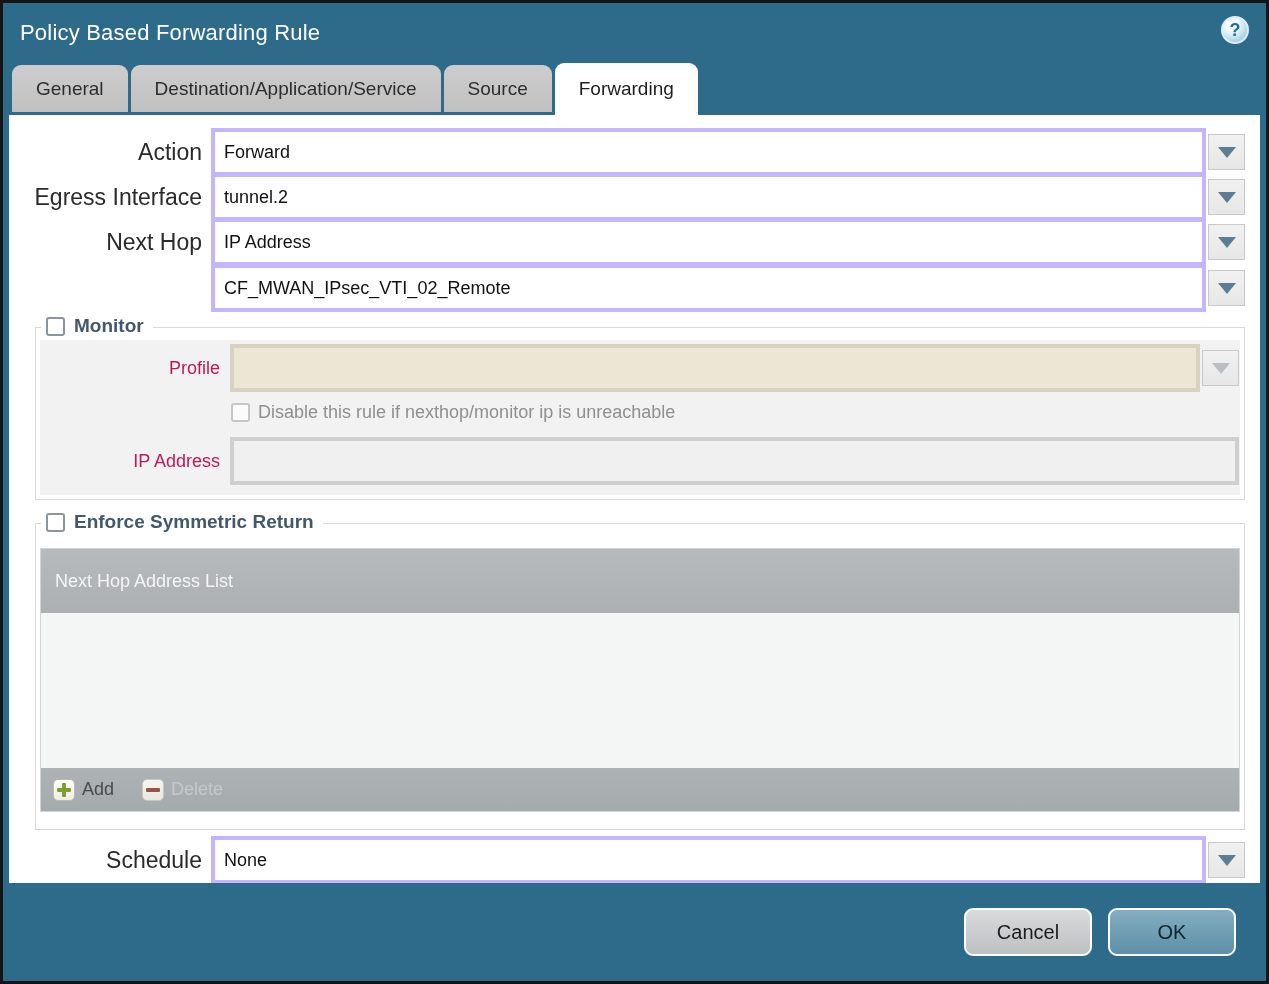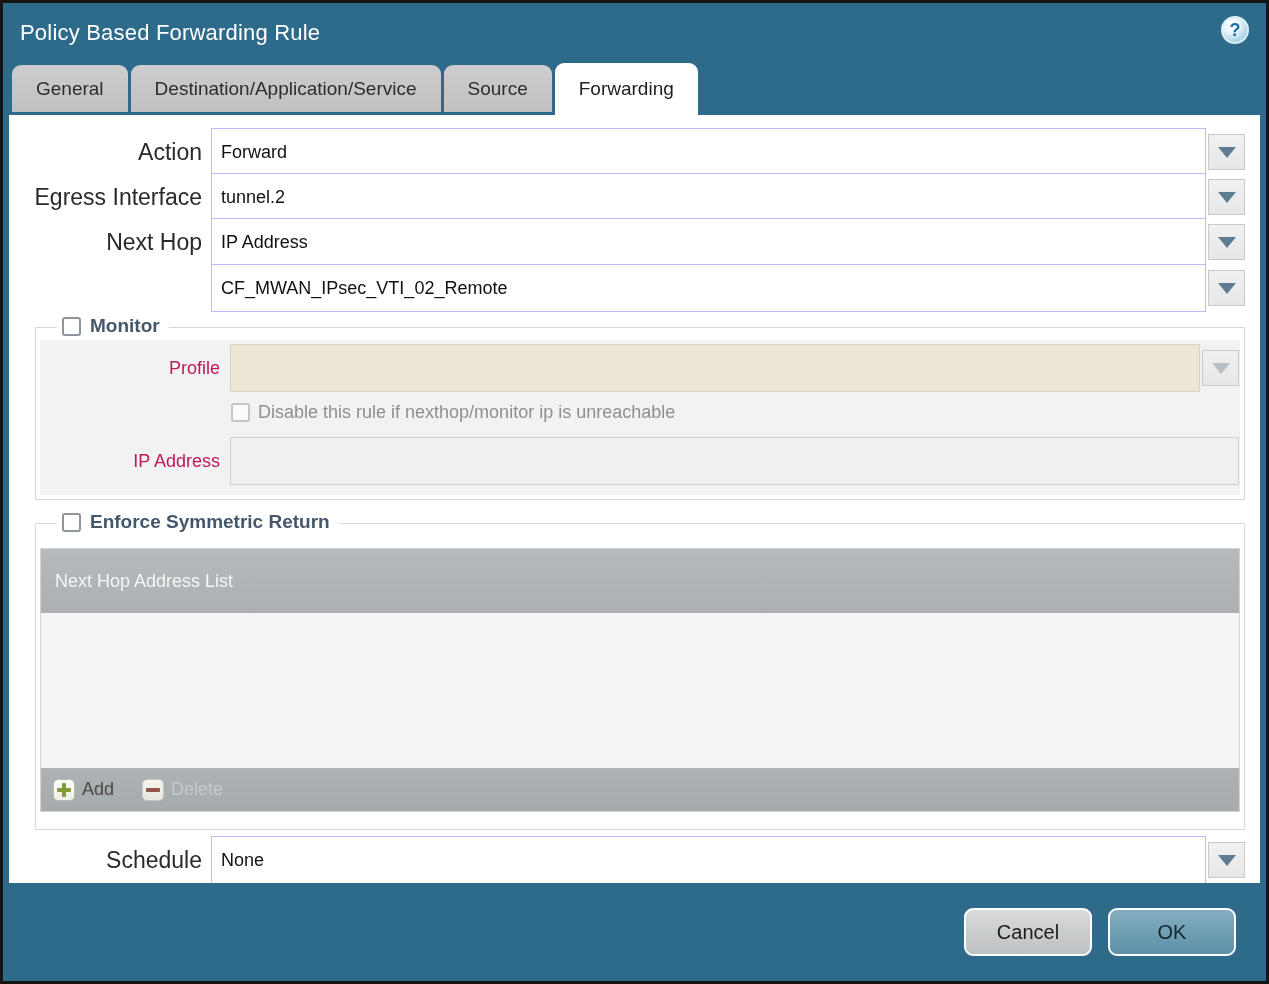--- a/index.html
+++ b/index.html
@@ -88,21 +88,21 @@
     width: 202px;
     text-align: right;
     padding-right: 9px;
     font-size: 23px;
     color: #2a2a2a;
     flex: none;
   }
   .text-input {
     flex: 1;
     height: 48px;
-    border: 1px solid #c4b5fd;
+    border: 4px solid #c4b5fd;
     background: #ffffff;
     font-family: "Liberation Sans", sans-serif;
     font-size: 18px;
     color: #111111;
     padding: 0 9px;
     outline: none;
     min-width: 0;
   }
   .dd-btn {
     width: 37px;
@@ -128,21 +128,21 @@
   
   .group {
     border: 1px solid #d9d9d9;
     margin: 21px 15px 0 26px;
     position: relative;
     padding: 12px 4px 4px 4px;
   }
   .group-legend {
     position: absolute;
     top: -13px;
-    left: 21px;
+    left: 5px;
     background: #ffffff;
     padding: 0 9px 0 5px;
     display: flex;
     align-items: center;
     gap: 9px;
   }
   .group-legend .legend-text {
     font-size: 19px;
     font-weight: bold;
     color: #45586b;

